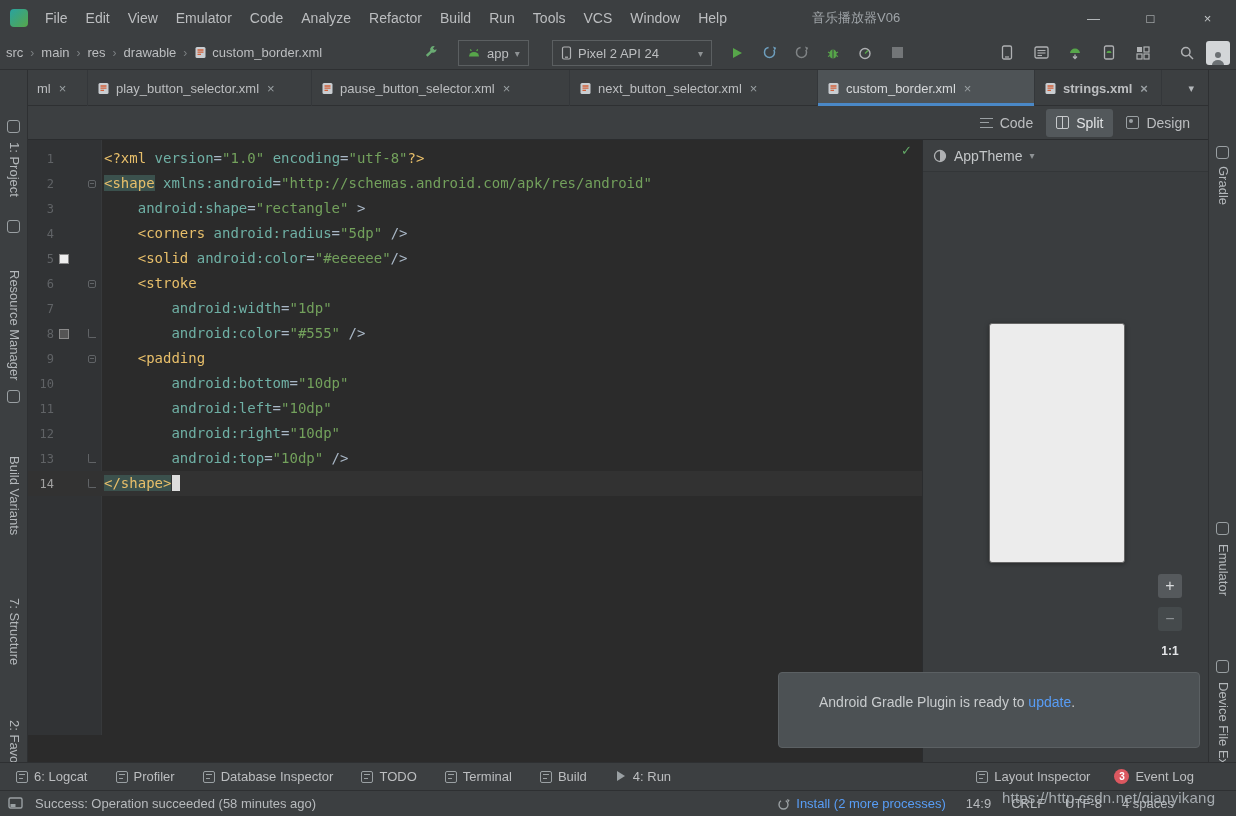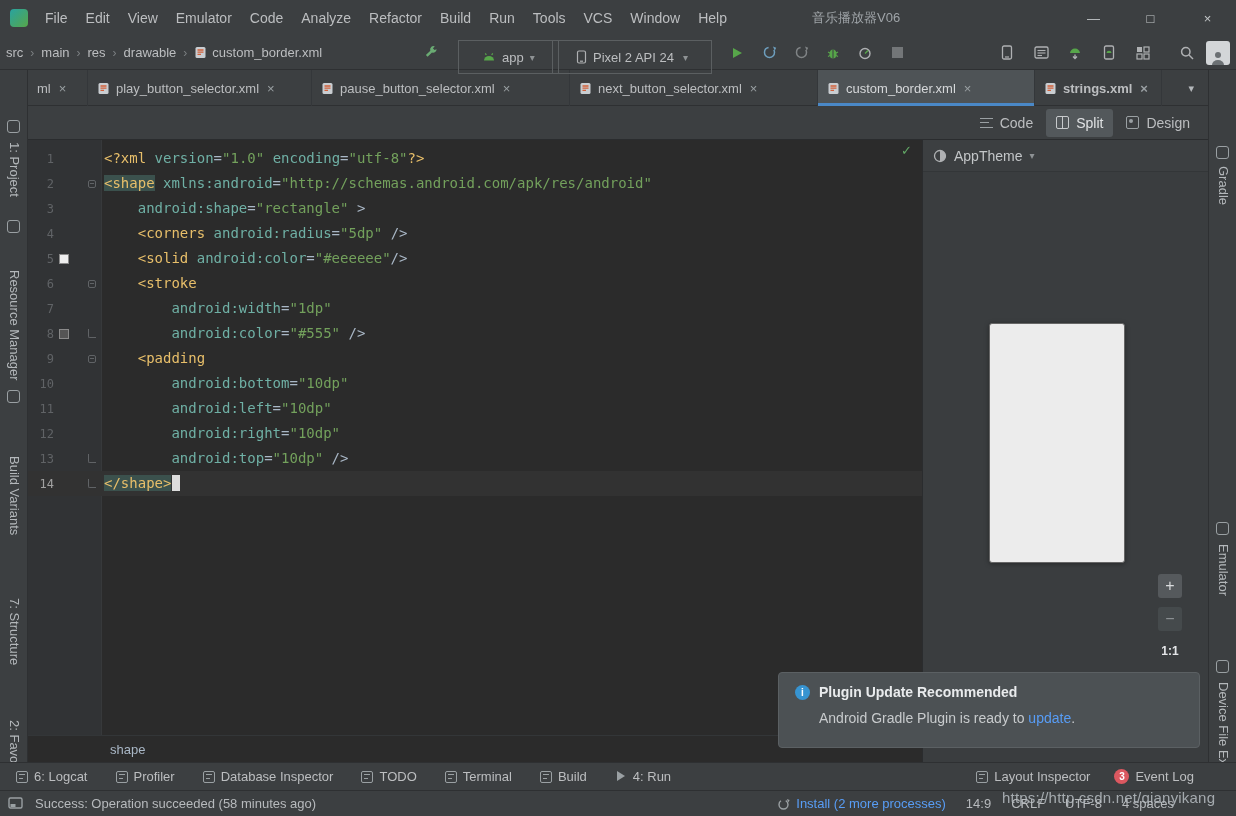--- a/index.html
+++ b/index.html
@@ -12,21 +12,21 @@
 .menu-item{padding:8px 9px;font-size:14px;color:#bcbec0;height:100%;display:flex;align-items:center;cursor:default}
 .win-title{position:absolute;left:812px;top:0;height:36px;display:flex;align-items:center;font-size:13px;color:#9fa4a8}
 .win-controls{position:absolute;right:0;top:0;height:36px;display:flex}
 .winbtn{width:57px;height:100%;display:flex;align-items:center;justify-content:center;font-size:13px;color:#c3c6c8}
 
 .toolbar{position:absolute;left:0;top:36px;width:100%;height:34px;background:#3c3f41;border-bottom:1px solid #2e3032;z-index:11}
 .crumbs{position:absolute;left:6px;top:0;height:33px;display:flex;align-items:center;font-size:13px;color:#bcbec0;gap:7px}
 .crumb{display:flex;align-items:center;gap:5px}
 .crumb-sep{color:#7b7f82;font-size:12px}
 .ticon{position:absolute;top:0;height:33px;width:26px;display:flex;align-items:center;justify-content:center}
-.combo{position:absolute;top:4px;height:34px;border:1px solid #5b5f61;border-radius:0;display:flex;align-items:center;gap:6px;padding:0 23px;font-size:13px;color:#bcbec0}
+.combo{position:absolute;top:4px;height:26px;border:1px solid #5b5f61;border-radius:0;display:flex;align-items:center;gap:6px;padding:0 8px;font-size:13px;color:#bcbec0}
 .combo .chev{color:#8e9294;font-size:10px}
 .stop-sq{width:11px;height:11px;background:#737678}
 .avatar{position:absolute;left:1206px;top:5px;width:24px;height:24px;background:#d3d6d8;border-radius:3px;display:flex;align-items:flex-end;justify-content:center;overflow:hidden}
 
 .stripe-left{position:absolute;left:0;top:70px;width:28px;height:692px;background:#3c3f41;border-right:1px solid #2e3032;z-index:8}
 .stripe-right{position:absolute;right:0;top:70px;width:28px;height:692px;background:#3c3f41;border-left:1px solid #2e3032;z-index:8}
 .vlabel{position:absolute;left:7px;writing-mode:vertical-rl;font-size:13px;color:#b4b8bb;white-space:nowrap;cursor:default}
 .sicon{position:absolute;left:7px;width:13px;height:13px;border:1.4px solid #9aa0a3;border-radius:3px}
 .sicon.star{border:none;font-size:13px;color:#c6c9cc;line-height:13px}
 .sicon.star::before{content:"★"}
@@ -504,23 +504,20 @@
             <div class="foldcol">
               <div class="fold end"></div>
             </div>
           </div>
           <div class="ctext"><span class="c-taghl">&lt;/shape&gt;</span><span class="cursor"></span></div>
         </div>
       </div>
     <div class="edcheck">✓</div>
   </div>
 
-  <div class="bcbar">
-    <span>shape</span>
-  </div>
 
   <div class="design">
     <div class="design-header">
       <span>
         <svg width="14" height="14" viewBox="0 0 14 14">
             <circle cx="7" cy="7" r="5.5" fill="none" stroke="#afb1b3" stroke-width="1.3"></circle>
             <path d="M7 1.5a5.5 5.5 0 0 1 0 11z" fill="#afb1b3"></path>
           </svg>
       </span>
       <span>AppTheme</span>
@@ -528,24 +525,20 @@
     </div>
     <div class="preview-rect"></div>
     <div class="zoombar">
       <div class="zbtn">+</div>
       <div class="zbtn dim">−</div>
       <div class="zratio">1:1</div>
     </div>
   </div>
 
   <div class="toast">
-    <div class="toast-title">
-      <span class="info-icon"></span>
-      <span>Plugin Update Recommended</span>
-    </div>
     <div class="toast-body"><span>Android Gradle Plugin is ready to </span><span class="toast-link">update</span><span>.</span></div>
   </div>
 
   <div class="twbar">
     <div class="tw-left">
         <div class="tw-item">
           <span class="bicon"></span>
           <span class="tw-label">6: Logcat</span>
         </div>
         <div class="tw-item">

